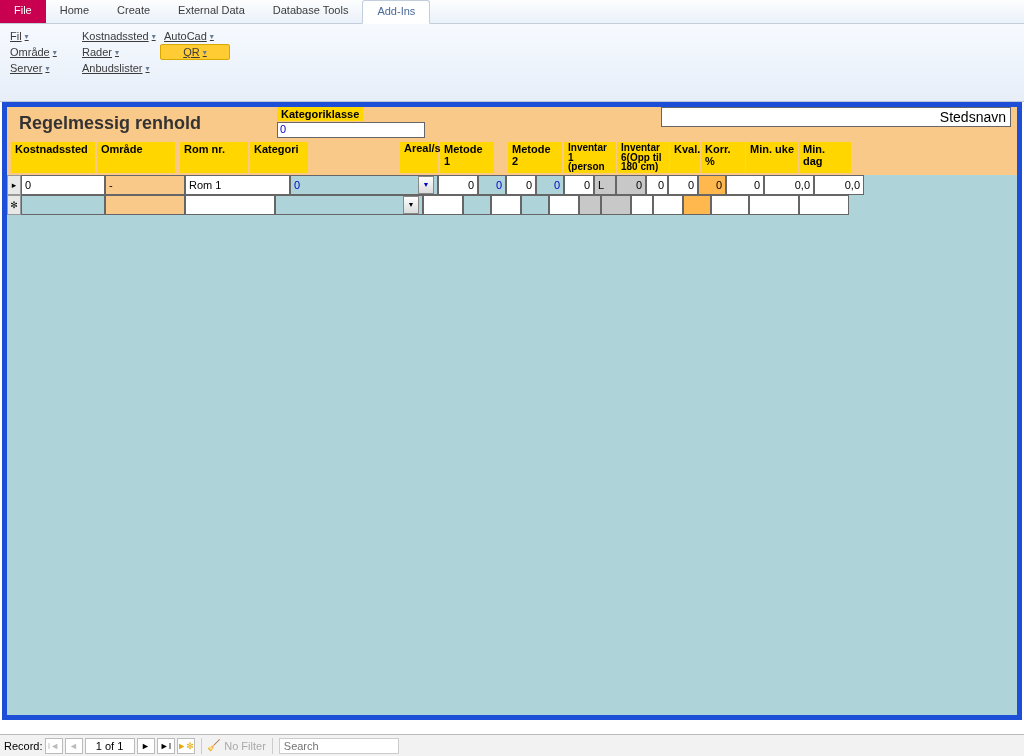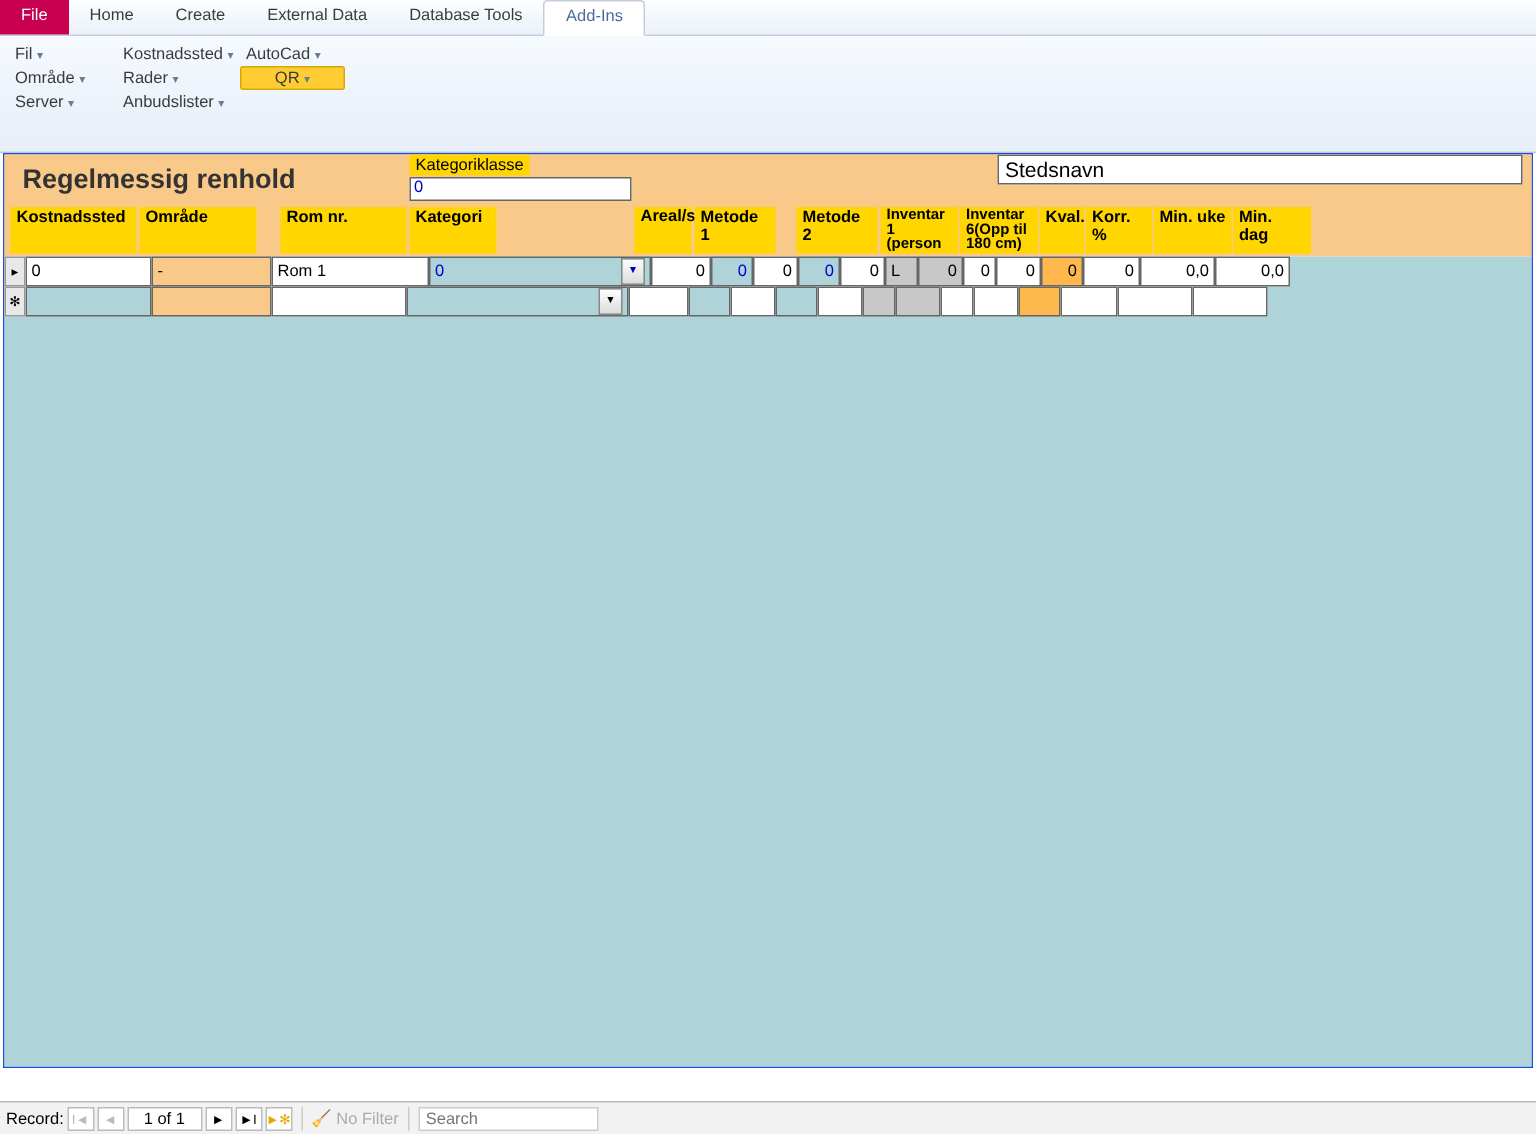--- a/index.html
+++ b/index.html
@@ -5,39 +5,39 @@
 * { box-sizing: border-box; margin: 0; padding: 0; font-family: "Segoe UI", Tahoma, sans-serif; }
 body { background: #fff; width: 1024px; height: 756px; overflow: hidden; position: relative; }
 
 
 .ribbon-tabs { display: flex; background: linear-gradient(#fdfeff, #eaf1f9); border-bottom: 1px solid #c2cedb; height: 24px; font-size: 11px; }
 .ribbon-tab { padding: 4px 14px; color: #3b3b3b; cursor: default; }
 .ribbon-tab.file { background: #c8004f; color: #fff; font-weight: normal; text-align: right; }
 .ribbon-tab.active { background: #fff; border: 1px solid #c2cedb; border-bottom: 1px solid #fff; margin-bottom: -1px; border-radius: 3px 3px 0 0; color: #4a6a99; }
 
 
-.ribbon-body { background: linear-gradient(#f6faff, #e7eef8); height: 78px; border-bottom: 1px solid #bcc9d8; padding: 4px 6px; font-size: 11px; color: #3b3b3b; position: relative; }
+.ribbon-body { background: linear-gradient(#f6faff, #e7eef8); height: 78px; border-bottom: 1px solid #bcc9d8; padding: 4px 6px; font-size: 11px; color: #3b3b3b; position: relative; text-decoration: underline; }
 .ribbon-grid { display: grid; grid-template-columns: 70px 80px 70px; column-gap: 2px; row-gap: 0; }
 .ribbon-item { padding: 2px 4px; display: flex; align-items: center; gap: 3px; white-space: nowrap; }
 .caret { font-size: 8px; color: #6b7c93; }
 .ribbon-item.qr { background: #ffcc33; border: 1px solid #d6a800; border-radius: 2px; padding: 1px 6px; justify-content: center; }
 .menu-cmd { color: #7a8aa0; font-size: 10px; padding-left: 90px; margin-top: 1px; }
 
 
 .qr-dropdown { position: absolute; top: 46px; left: 182px; width: 102px; background: #fff; border: 1px solid #a9b8cc; box-shadow: 1px 1px 2px rgba(0,0,0,.15); }
 .qr-item { padding: 4px 10px; font-size: 11px; border-left: 3px solid transparent; }
 .qr-item.sel { background: #ffd96a; border: 1px solid #e8b62b; }
 
 
-.form-wrap { border: 1px solid #1d4ed8; margin: 0 2px; }
+.form-wrap { border: 5px solid #1d4ed8; margin: 0 2px; }
 .form-header { background: #f9c98a; padding: 2px 4px; position: relative; }
 .form-title { font-size: 18px; font-weight: bold; color: #333; padding: 4px 8px 2px; }
-.kat-label { position: absolute; top: 0; left: 270px; background: #ffd600; font-size: 11px; font-weight: normal; padding: 1px 4px; }
+.kat-label { position: absolute; top: 0; left: 270px; background: #ffd600; font-size: 11px; font-weight: bold; padding: 1px 4px; }
 .kat-input { position: absolute; top: 15px; left: 270px; width: 148px; height: 16px; background: #fff; border: 1px solid #666; font-size: 11px; color: #00c; padding: 0 2px; }
-.sted-input { position: absolute; top: 0; right: 6px; width: 350px; height: 20px; background: #fff; border: 1px solid #666; font-size: 14px; padding: 0 4px; }
+.sted-input { position: absolute; top: 0; right: 6px; width: 350px; height: 20px; background: #fff; border: 1px solid #666; font-size: 14px; text-align: right; padding: 0 4px; }
 .col-headers { display: flex; font-size: 11px; font-weight: bold; margin-top: 6px; }
 .ch { background: #ffd600; padding: 1px 4px; border-right: none; }
 
 
 .grid-area { background: #aed3d9; min-height: 540px; position: relative; }
 .row-selector-col { position: absolute; left: 0; top: 0; width: 14px; }
 .row-sel { width: 14px; height: 20px; background: #e8e8e8; border: 1px solid #999; display: flex; align-items: center; justify-content: center; font-size: 9px; }
 .data-row { display: flex; height: 20px; margin-left: 14px; }
 .cell { border: 1px solid #666; height: 20px; font-size: 11px; padding: 1px 3px; display: flex; align-items: center; background: #fff; }
 .cell.blue { background: #aed3d9; }
@@ -109,21 +109,21 @@
 <div class="form-wrap">
 <div class="form-header">
   <div class="form-title">Regelmessig renhold</div>
   <div class="kat-label">Kategoriklasse</div>
   <div class="kat-input">0</div>
   <input class="sted-input" value="Stedsnavn" style="">
 
   <div class="col-headers">
     <div class="ch" style="width:84px">Kostnadssted</div>
     <div class="ch" style="width:78px;margin-left:2px">Område</div>
-    <div class="ch" style="width:84px;margin-left:16px">Rom nr.</div>
+    <div class="ch" style="width:68px;margin-left:5px">Rom nr.</div>
     <div class="ch" style="width:58px;margin-left:2px">Kategori</div>
     <div class="ch" style="width:38px;margin-left:92px;background:#ffd600;line-height:1">Areal/stk.</div>
     <div class="ch" style="width:54px;margin-left:2px">Metode 1</div>
     <div class="ch" style="width:54px;margin-left:14px">Metode 2</div>
     <div class="ch" style="width:52px;margin-left:2px;line-height:.95;font-size:10px">Inventar 1 (person</div>
     <div class="ch" style="width:52px;margin-left:1px;line-height:.95;font-size:10px">Inventar 6(Opp til 180 cm)</div>
     <div class="ch" style="width:30px;margin-left:1px">Kval.</div>
     <div class="ch" style="width:44px;margin-left:1px">Korr. %</div>
     <div class="ch" style="width:52px;margin-left:1px">Min. uke</div>
     <div class="ch" style="width:52px;margin-left:1px">Min. dag</div>

